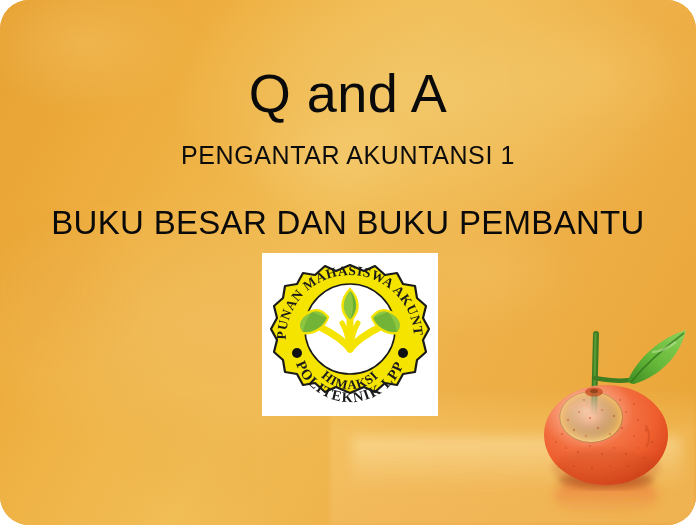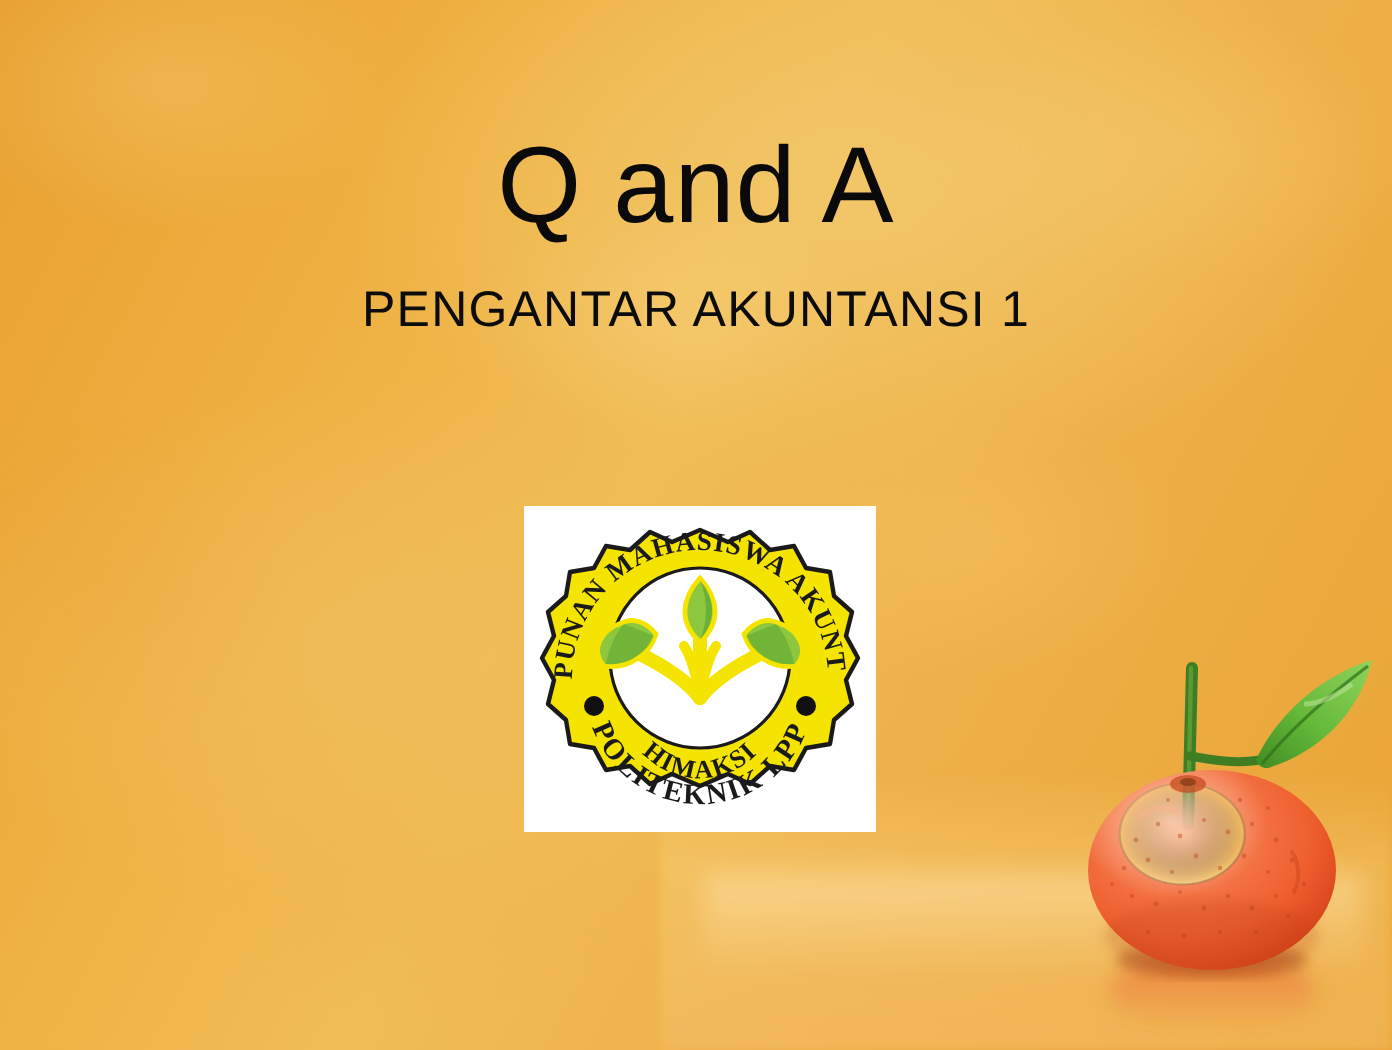--- a/index.html
+++ b/index.html
@@ -9,20 +9,21 @@
     width:696px; height:525px;
     overflow:hidden;
     font-family:"Liberation Sans", sans-serif;
   }
 
   #slide {
     position:relative;
     width:696px; height:525px;
     overflow:hidden;
     background:#eaa93c;
+    border-radius:29px;
   }
 
   
   .bg-base {
     position:absolute; inset:0;
     background:
       radial-gradient(ellipse 60% 45% at 62% 18%, #f2c668 0%, rgba(242,198,104,0) 62%),
       radial-gradient(ellipse 55% 40% at 30% 62%, #f0bb59 0%, rgba(240,187,89,0) 65%),
       linear-gradient(118deg, #e7a132 0%, #eeae3f 22%, #f1bd55 46%, #eeb048 68%, #e9a334 100%);
   }
@@ -101,20 +102,21 @@
 <div id="slide">
 
   <div class="bg-base"></div>
   <div class="bg-mottle"></div>
   <div class="bg-surface"></div>
   <div class="bg-surface-sheen"></div>
 
   <div class="text-stack">
     <div class="slide-title">Q and A</div>
     <div class="slide-subtitle">PENGANTAR AKUNTANSI 1</div>
+    <div class="slide-heading">BUKU BESAR DAN BUKU PEMBANTU</div>
   </div>
 
   <div class="logo-plate">
     <svg viewBox="0 0 176 163" xmlns="http://www.w3.org/2000/svg">
       <defs>
 
         <path id="arcTop" d="M 24,86 A 64,64 0 0 1 152,86" fill="none"></path>
         <path id="arcBottom" d="M 31,92 A 57,57 0 0 0 145,92" fill="none"></path>
         <path id="arcCenter" d="M 48,96 A 40,40 0 0 0 128,96" fill="none"></path>
       </defs>

